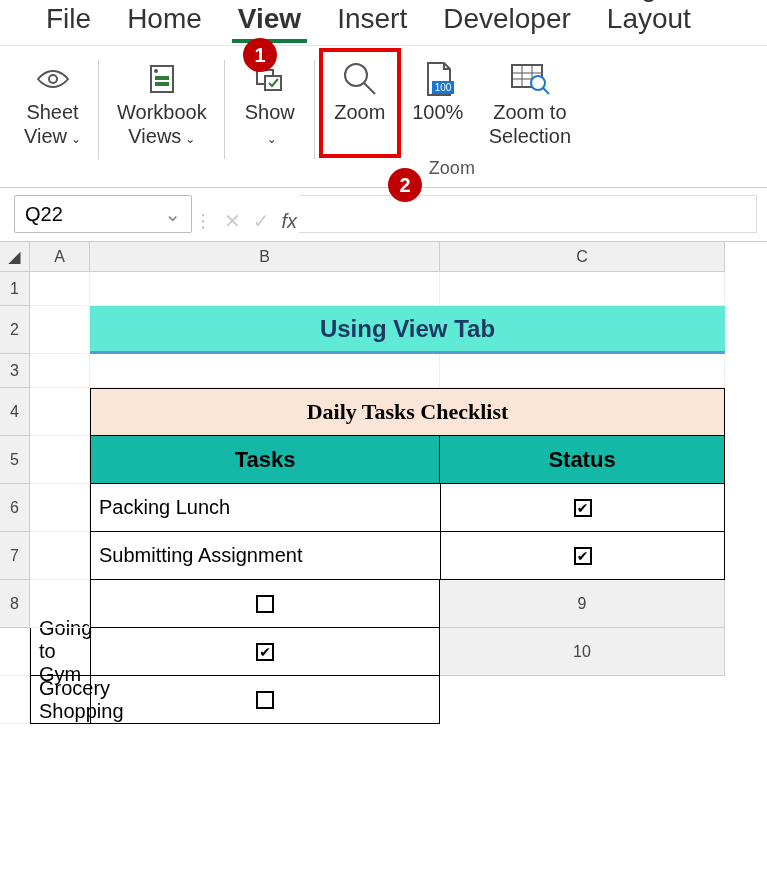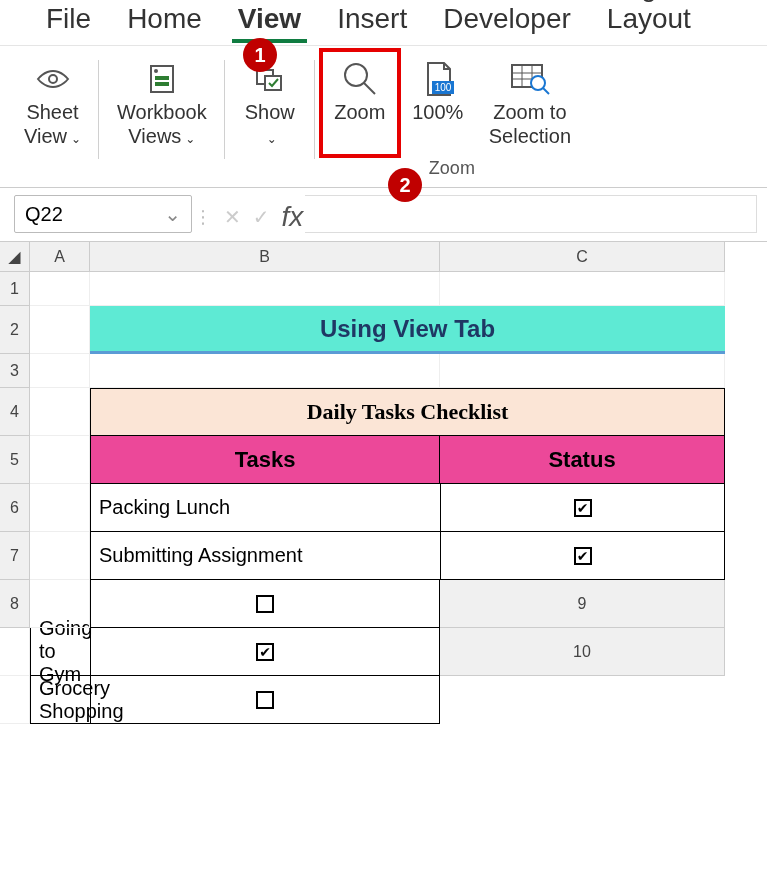--- a/index.html
+++ b/index.html
@@ -21,36 +21,36 @@
 .ribbon-btn { display:flex; flex-direction:column; align-items:center; justify-content:flex-start; padding:4px 8px; font-size:20px; color:#333; cursor:pointer; min-width:70px; }
 .ribbon-btn .icon-slot { height:38px; display:flex; align-items:center; justify-content:center; margin-bottom:2px; }
 .ribbon-btn .lbl { text-align:center; line-height:1.2; }
 .group-label { font-size:18px; color:#555; margin-top:6px; }
 .chev { font-size:12px; margin-left:4px; }
 
 
 .formula-row { display:flex; align-items:flex-end; height:54px; border-bottom:1px solid #ccc; padding:8px 10px 8px 14px; gap:2px; }
 .name-box { display:flex; align-items:center; border:1px solid #bbb; border-radius:2px; height:38px; padding:0 10px; width:178px; justify-content:space-between; font-size:20px; }
 .fx-icons { display:flex; align-items:center; gap:12px; color:#aaa; font-size:18px; }
-.fx-label { font-style:italic; font-size:28px; color:#555; }
+.fx-label { font-style:italic; font-size:20px; color:#555; }
 .formula-input { flex:1; height:38px; border:1px solid #ddd; border-left:none; }
 
 
 .grid { display:grid; grid-template-columns: 30px 60px 350px 285px; }
 .col-head, .row-head, .corner { background:#f0f0f0; border-right:1px solid #ccc; border-bottom:1px solid #ccc; font-size:16px; color:#444; display:flex; align-items:center; justify-content:center; }
 .col-head { height:30px; }
 .row-head { height:48px; }
 .corner { height:30px; }
 .row-head.small { height:34px; }
 .cell { border-right:1px solid #eee; border-bottom:1px solid #eee; position:relative; }
 
 
 .title-cell { grid-column: 3 / 5; background:#5eead4; color:#1f3864; font-weight:700; font-size:24px; display:flex; align-items:center; justify-content:center; border-bottom:3px solid #5b9bd5; }
 .tbl-header { background:#fbe5d6; font-weight:700; font-size:22px; display:flex; align-items:center; justify-content:center; border:1px solid #000; }
-.tbl-colhead { background:#ec4899; font-weight:700; font-size:22px; display:flex; align-items:center; justify-content:center; border:1px solid #000; border-top:none; }
+.tbl-colhead { background:#14b8a6; font-weight:700; font-size:22px; display:flex; align-items:center; justify-content:center; border:1px solid #000; border-top:none; }
 .tbl-cell { border:1px solid #000; border-top:none; font-size:20px; display:flex; align-items:center; padding:0 8px; }
 .tbl-cell.left-col { border-right:none; }
 .tbl-cell.center { justify-content:center; }
 .checkbox { width:18px; height:18px; border:2px solid #000; display:inline-flex; align-items:center; justify-content:center; font-size:14px; line-height:1; }
 
 svg { display:block; }
 </style>
 </head>
 <body>
 

